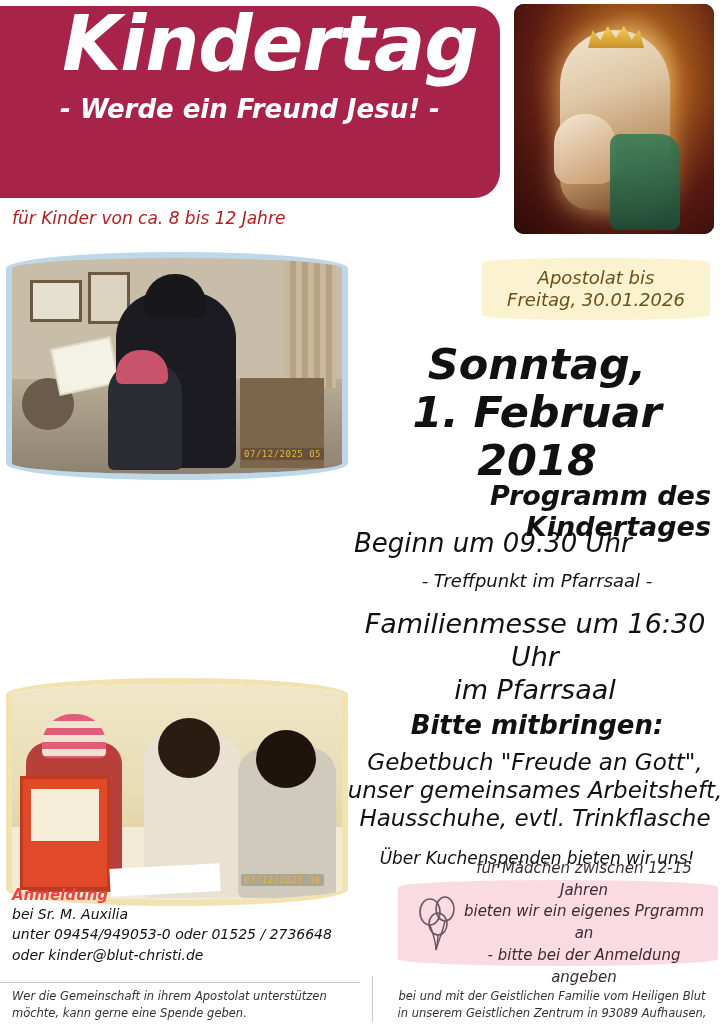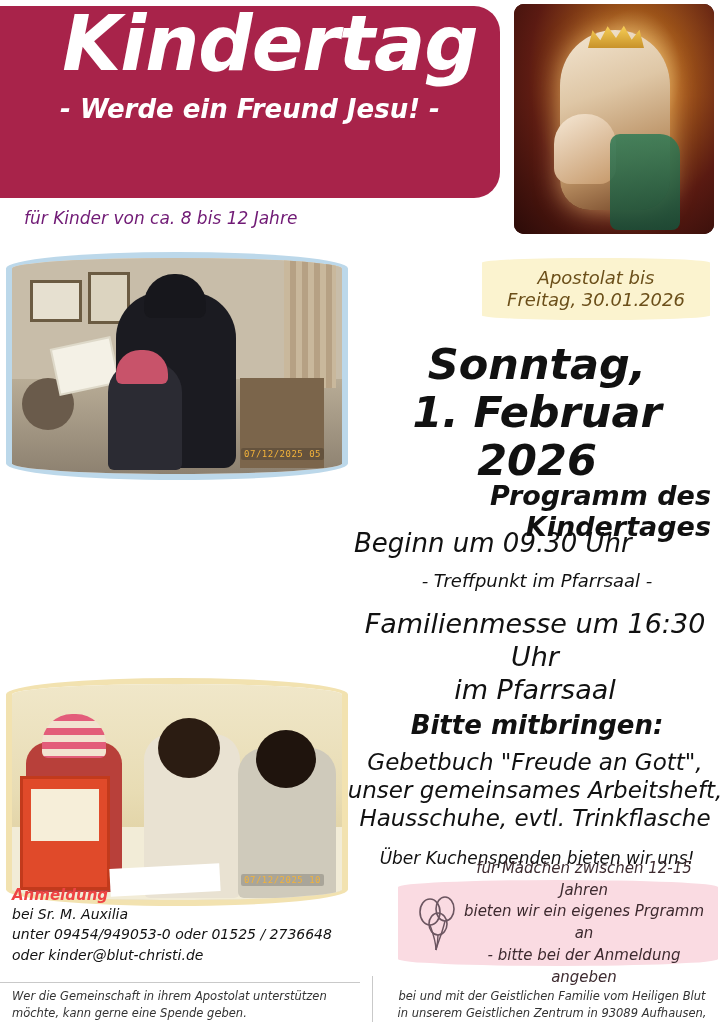--- a/index.html
+++ b/index.html
@@ -67,22 +67,22 @@
     position:absolute;left:96px;top:130px;width:70px;height:96px;
     background:linear-gradient(180deg,#2f7a55,#17513a);
     border-radius:10px 20px 8px 8px;opacity:.85;
   }
   .photo-url{
     position:absolute;right:40px;top:240px;width:150px;text-align:center;
     font-size:9.5px;color:#555;font-style:italic;margin-top:40px;
   }
 
   .age-line{
-    position:absolute;left:24px;top:208px;
-    font-size:17px;font-style:italic;color:#701a75;
+    position:absolute;left:12px;top:208px;
+    font-size:17px;font-style:italic;color:#b91c1c;
   }
 
   
   .photo{
     position:absolute;left:6px;width:330px;height:216px;overflow:hidden;
     border-radius:999px / 96px;
   }
   .photo-1{top:252px;border:6px solid #bcd8ea;}
   .photo-2{top:478px;border:6px solid #bfe0cf;}
   .photo-3{top:678px;border:6px solid #f2e2b0;}
@@ -273,21 +273,21 @@
     <div class="photo-stamp">07/12/2025  10</div>
   </div>
 
   <div class="reg-badge">
     <div>Apostolat bis</div>
     <div>Freitag, 30.01.2026</div>
   </div>
 
   <div class="date-block">
     <div>Sonntag,</div>
-    <div>1. Februar 2026</div>
+    <div>1. Februar 2018</div>
   </div>
 
   <div class="program-title">Programm des Kindertages</div>
   <div class="begin-line">Beginn um 09.30 Uhr</div>
   <div class="begin-sub">- Treffpunkt im Pfarrsaal -</div>
   <div class="mass-line" style="white-space:pre-line">Familienmesse um 16:30 Uhr
 im Pfarrsaal</div>
 
   <div class="bring-title">Bitte mitbringen:</div>
   <div class="bring-list" style="white-space:pre-line">Gebetbuch "Freude an Gott",

